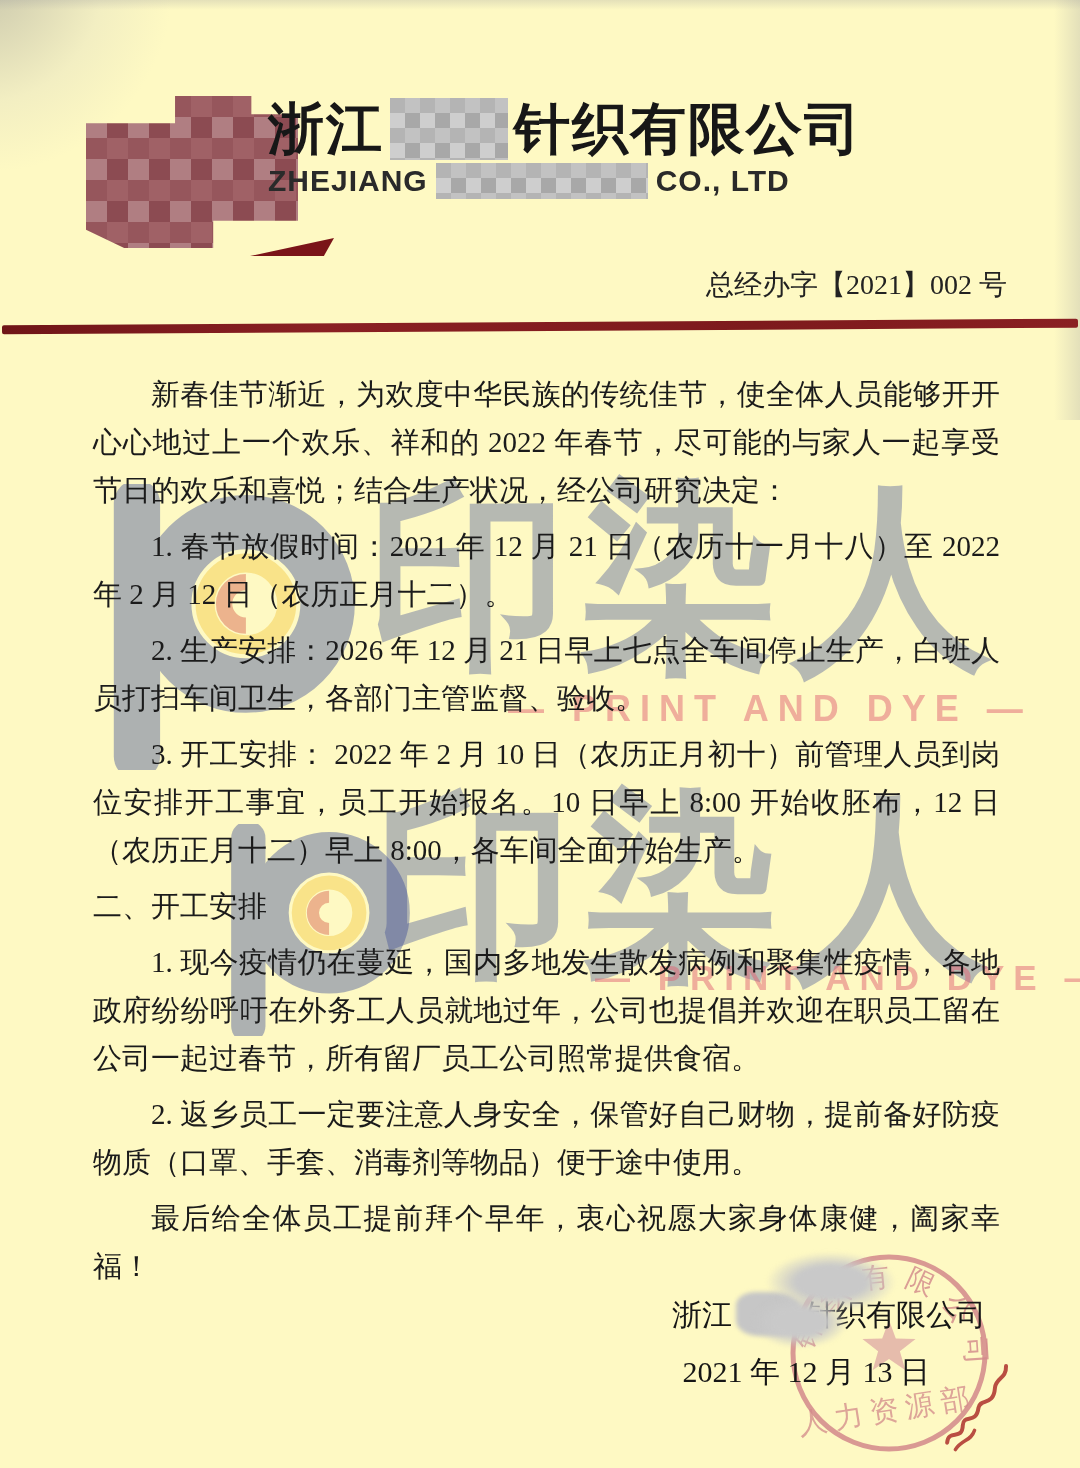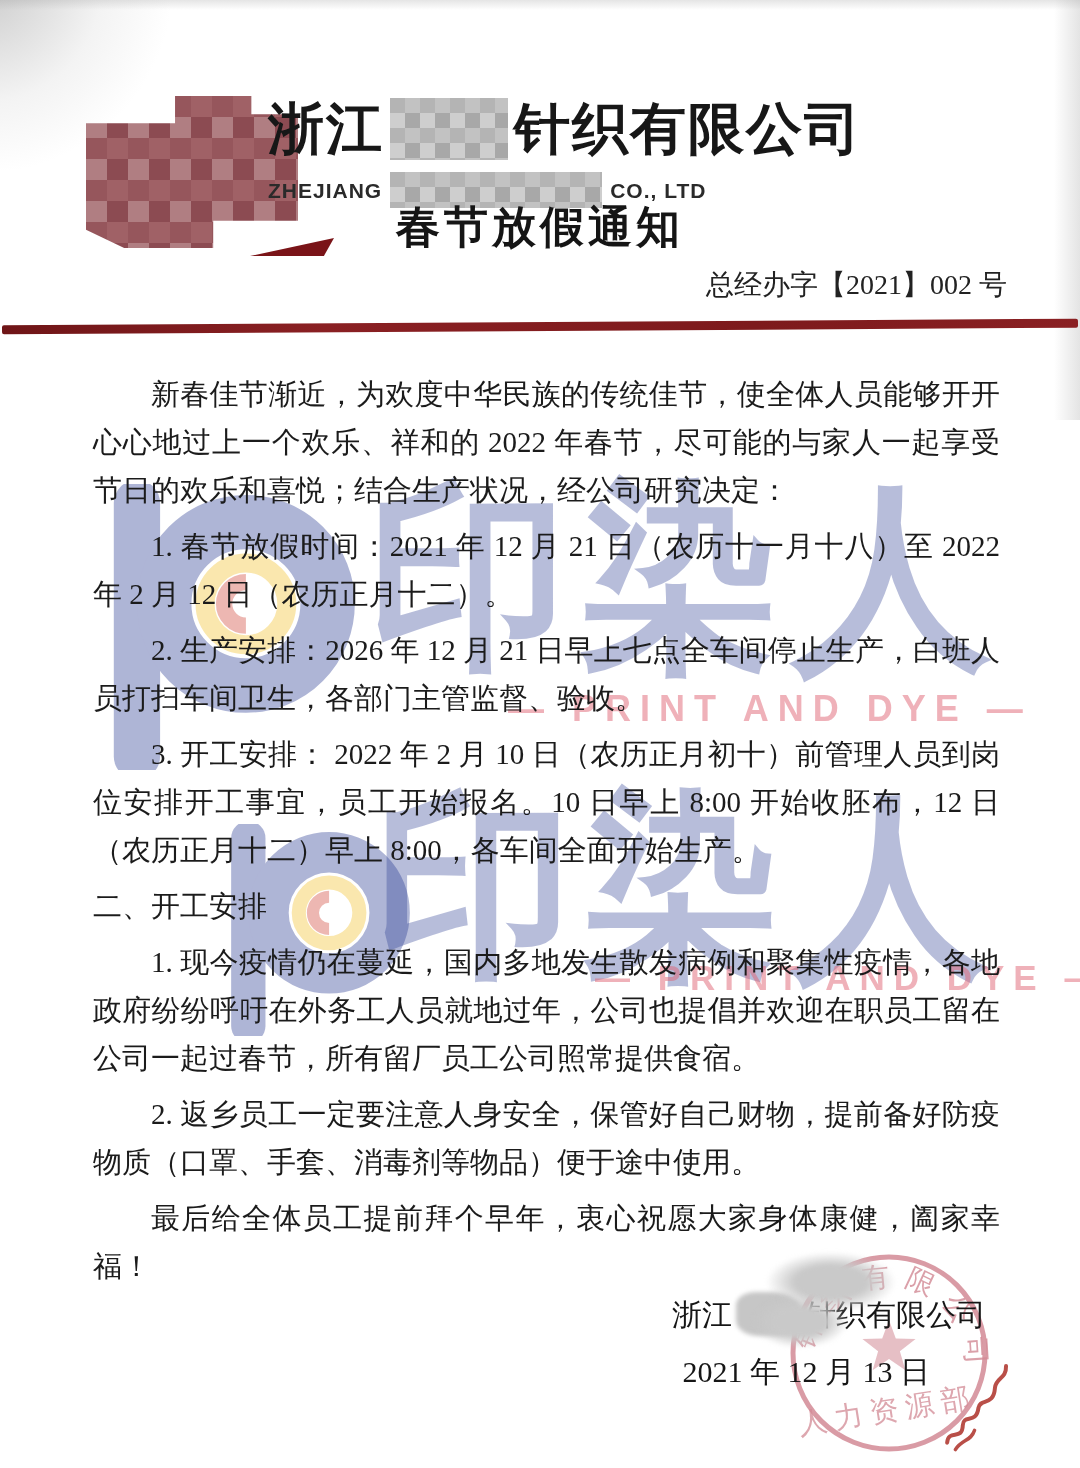--- a/index.html
+++ b/index.html
@@ -1,20 +1,20 @@
 <!DOCTYPE html>
 <html><head>
 <meta charset="utf-8">
 <style>
   html,body{margin:0;padding:0;background:#e9e7e4;}
   .page{
     position:relative;
     width:1080px;height:1468px;
     margin:0 auto;
-    background:#ffffff;
+    background:#fef9c3;
     overflow:hidden;
     font-family:"Liberation Serif","DejaVu Serif",serif;
     color:#1c1c1c;
   }
   
   .shade-tl{position:absolute;left:0;top:0;width:170px;height:170px;
     background:radial-gradient(circle at -10% -10%, rgba(150,150,150,.5), rgba(190,190,190,.18) 45%, transparent 72%);}
   .shade-top{position:absolute;left:0;top:0;width:100%;height:10px;
     background:linear-gradient(to bottom, rgba(160,160,160,.28), transparent);}
   .shade-right{position:absolute;right:0;top:0;width:26px;height:420px;
@@ -27,21 +27,21 @@
     filter:blur(.4px);
   }
   .logo-flick{position:absolute;left:250px;top:238px;width:84px;height:18px;
     background:#7a1418;clip-path:polygon(0 100%,100% 0,88% 100%);}
   .names{position:absolute;left:268px;top:98px;font-family:"Liberation Sans","DejaVu Sans",sans-serif;}
   .cn-name{display:flex;align-items:center;font-size:56px;font-weight:900;letter-spacing:2px;color:#171717;line-height:1;}
   .mosaic{display:inline-block;
     background:repeating-conic-gradient(#c2c2c2 0% 25%, #a8a8a8 25% 50%, #cecece 50% 75%, #b4b4b4 75% 100%);
     background-size:30px 30px;filter:blur(.4px);}
   .mosaic.cn{width:118px;height:62px;margin:0 6px;}
-  .en-name{display:flex;align-items:center;font-size:21px;font-weight:800;letter-spacing:1px;color:#2a2a2a;margin-top:12px;line-height:1;}
+  .en-name{display:flex;align-items:center;font-size:30px;font-weight:800;letter-spacing:1px;color:#2a2a2a;margin-top:3px;line-height:1;}
   .mosaic.en{width:212px;height:36px;margin:0 8px;}
   .doc-title{position:absolute;left:0;top:198px;width:100%;text-align:center;
     font-size:44px;font-weight:700;letter-spacing:4px;color:#151515;}
   .doc-number{position:absolute;right:73px;top:266px;font-size:28px;color:#222;}
   .red-rule{position:absolute;left:2px;top:322px;width:1076px;height:9px;
     background:linear-gradient(to right,#6f1517,#8a2023 30%,#7d1a1c 70%,#8a2023);
     transform:rotate(-.35deg);border-radius:2px;}
   
   .doc-body{position:absolute;left:85px;top:362px;width:923px;z-index:2;}
   .para{margin:8px;font-size:29px;line-height:48px;text-align:justify;color:#1b1b1b;}
@@ -93,21 +93,20 @@
       <span class="mosaic cn"></span>
       <span>针织有限公司</span>
     </div>
     <div class="en-name">
       <span>ZHEJIANG</span>
       <span class="mosaic en"></span>
       <span>CO., LTD</span>
     </div>
   </div>
 
-  <div class="doc-title">春节放假通知</div>
   <div class="doc-number">总经办字【2021】002 号</div>
   <div class="red-rule"></div>
 
   <div class="doc-body">
     <p class="para indent">新春佳节渐近，为欢度中华民族的传统佳节，使全体人员能够开开心心地过上一个欢乐、祥和的 2022 年春节，尽可能的与家人一起享受节日的欢乐和喜悦；结合生产状况，经公司研究决定：</p>
     <p class="para indent">1. 春节放假时间：2021 年 12 月 21 日（农历十一月十八）至 2022 年 2 月 12 日（农历正月十二）。</p>
     <p class="para indent">2. 生产安排：2026 年 12 月 21 日早上七点全车间停止生产，白班人员打扫车间卫生，各部门主管监督、验收。</p>
     <p class="para indent">3. 开工安排： 2022 年 2 月 10 日（农历正月初十）前管理人员到岗位安排开工事宜，员工开始报名。10 日早上 8:00 开始收胚布，12 日（农历正月十二）早上 8:00，各车间全面开始生产。</p>
     <p class="para">二、开工安排</p>
     <p class="para indent">1. 现今疫情仍在蔓延，国内多地发生散发病例和聚集性疫情，各地政府纷纷呼吁在外务工人员就地过年，公司也提倡并欢迎在职员工留在公司一起过春节，所有留厂员工公司照常提供食宿。</p>

